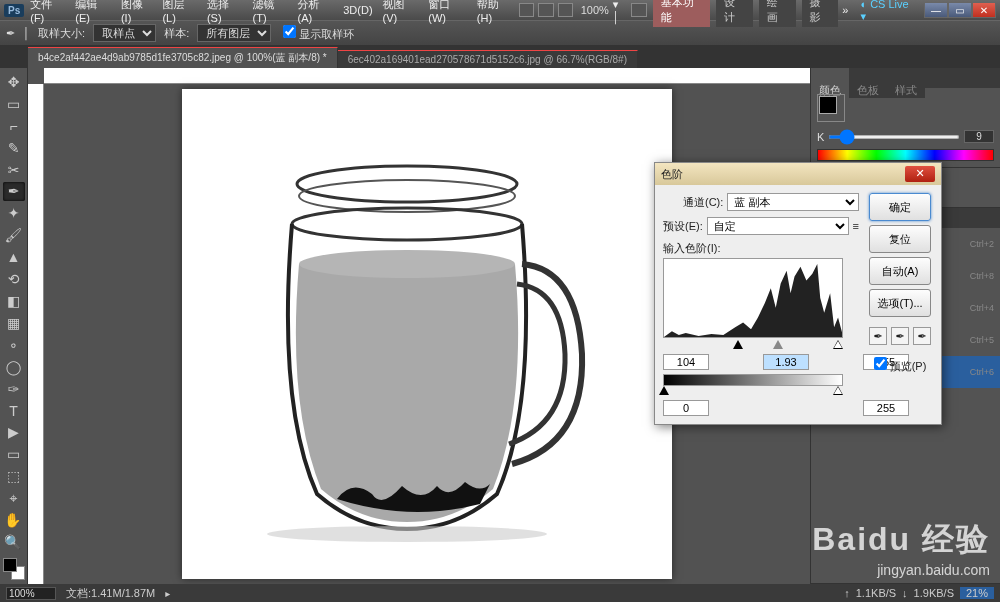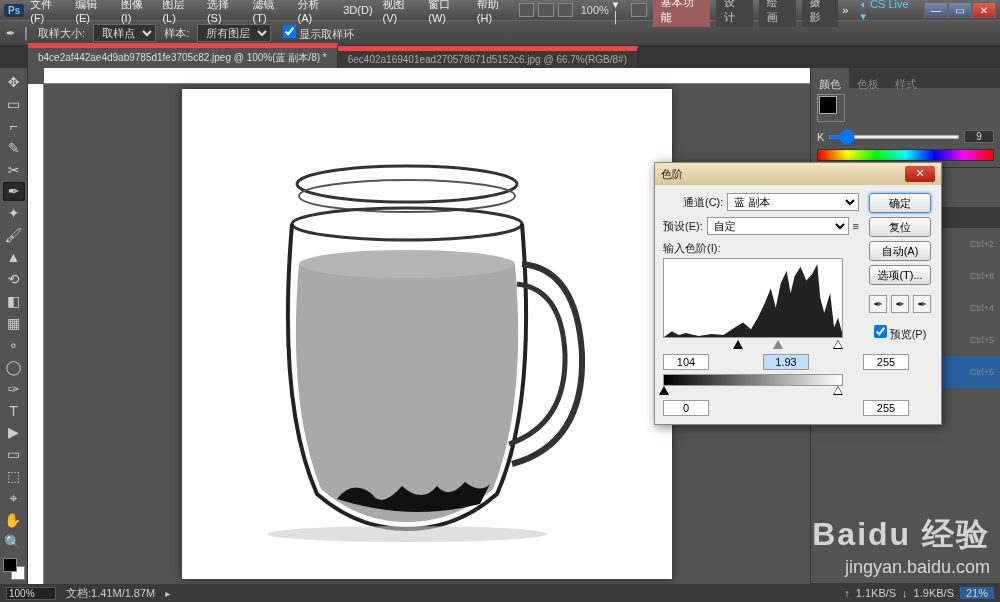--- a/index.html
+++ b/index.html
@@ -14,39 +14,39 @@
 .workspace-btn.active{background:#9d5d5d;color:#fff}
 .cslive{color:#5ad0ff;margin-left:8px}
 .win-btns{display:flex;gap:0;margin-left:6px}
 .win-btn{width:24px;height:16px;border:1px solid #666;background:linear-gradient(#7a8aaa,#4a5a7a);color:#fff;display:flex;align-items:center;justify-content:center;font-size:10px}
 .win-btn.close{background:linear-gradient(#e06050,#c03020)}
 .options-bar{height:26px;background:linear-gradient(#555,#444);display:flex;align-items:center;color:#ddd;padding:0 6px;gap:8px;border-top:1px solid #666;border-bottom:1px solid #333}
 .opt-label{color:#ddd}
 .opt-select{background:#333;color:#ddd;border:1px solid #666;padding:1px 4px;height:18px}
 .opt-checkbox{margin-left:4px}
 .tabs-bar{height:22px;background:#333;display:flex;align-items:flex-end;padding-left:28px;gap:0}
-.doc-tab{background:#525252;color:#ddd;padding:3px 10px;font-size:10px;border-top:5px solid #ef4444;border-right:1px solid #333;white-space:nowrap}
+.doc-tab{background:#525252;color:#ddd;padding:3px 10px;font-size:10px;border-top:1px solid #ef4444;border-right:1px solid #333;white-space:nowrap}
 .doc-tab.inactive{background:#3a3a3a;color:#aaa}
 .main-area{position:absolute;top:68px;left:0;right:0;bottom:18px;display:flex}
 .toolbox{width:28px;background:#535353;border-right:1px solid #333;padding:4px 2px;display:flex;flex-direction:column;gap:2px;align-items:center}
 .tool{width:22px;height:20px;display:flex;align-items:center;justify-content:center;color:#ccc;font-size:14px;cursor:pointer;border-radius:2px}
 .tool.active{background:#2a2a2a;box-shadow:inset 0 0 3px #000}
 .fg-bg{width:22px;height:22px;position:relative;margin-top:4px}
 .fg-bg .fg{width:14px;height:14px;background:#000;border:1px solid #888;position:absolute;top:0;left:0}
 .fg-bg .bg{width:14px;height:14px;background:#fff;border:1px solid #888;position:absolute;bottom:0;right:0}
 .canvas-area{flex:1;background:#525252;position:relative;overflow:hidden}
 .ruler-h{position:absolute;top:0;left:16px;right:0;height:16px;background:#fff;border-bottom:1px solid #888}
 .ruler-v{position:absolute;top:16px;left:0;bottom:0;width:16px;background:#fff;border-right:1px solid #888}
 .canvas-wrap{position:absolute;top:16px;left:16px;right:0;bottom:0;display:flex;align-items:center;justify-content:center}
 .canvas{width:490px;height:490px;background:#fff;box-shadow:0 0 8px rgba(0,0,0,.5);display:flex;align-items:center;justify-content:center}
 .cup-svg{width:420px;height:420px}
 .right-panels{width:190px;background:#535353;border-left:1px solid #333;display:flex;flex-direction:column}
 .panel-group{border-bottom:1px solid #333}
 .panel-tabs{height:20px;background:#3a3a3a;display:flex;color:#ccc;font-size:10px}
-.panel-tab{padding:9px 8px;background:#535353}
+.panel-tab{padding:15px 8px;background:#535353}
 .panel-tab.inactive{background:#3a3a3a;color:#888}
 .panel-body{padding:6px;color:#ddd}
 .color-swatch{width:28px;height:28px;border:1px solid #888;display:inline-block}
 .color-swatch .inner-fg{width:18px;height:18px;background:#000;border:1px solid #aaa;margin:1px}
 .slider-row{display:flex;align-items:center;gap:4px;margin-top:6px}
 .slider-row input[type=range]{flex:1;height:4px}
 .slider-row .val{width:30px;background:#333;border:1px solid #666;color:#ddd;text-align:center;font-size:10px}
 .hue-bar{height:12px;margin-top:6px;background:linear-gradient(90deg,red,yellow,lime,cyan,blue,magenta,red);border:1px solid #333}
 .channels-panel{flex:1;overflow:auto}
 .channel-row{display:flex;align-items:center;padding:4px 6px;gap:6px;color:#ddd;font-size:10px}
@@ -73,28 +73,28 @@
 .tri{position:absolute;top:0;width:0;height:0;border-left:5px solid transparent;border-right:5px solid transparent}
 .tri.black{border-bottom:9px solid #000}
 .tri.gray{border-bottom:9px solid #888}
 .tri.white{border-bottom:9px solid #000;filter:drop-shadow(0 0 0 #fff)}
 .tri.white::after{content:"";position:absolute;left:-4px;top:1px;border-left:4px solid transparent;border-right:4px solid transparent;border-bottom:7px solid #fff}
 .input-row{display:flex;gap:4px;margin-top:4px;width:180px}
 .lv-input{width:46px;border:1px solid #999;text-align:center;font-size:11px;height:16px}
 .lv-input.mid{background:#bde0ff}
 .lv-input.spacer{border:none;flex:1;visibility:hidden}
 .output-grad{width:180px;height:12px;background:linear-gradient(90deg,#000,#fff);border:1px solid #999;margin-top:4px}
-.dlg-btn{width:62px;height:20px;background:linear-gradient(#fdfdfd,#e0e0e0);border:1px solid #888;border-radius:3px;cursor:pointer;font-size:11px}
+.dlg-btn{width:62px;height:28px;background:linear-gradient(#fdfdfd,#e0e0e0);border:1px solid #888;border-radius:3px;cursor:pointer;font-size:11px}
 .dlg-btn.primary{border:1px solid #4a8ad0;box-shadow:0 0 3px #4a8ad0}
 .eyedroppers{display:flex;gap:4px;margin-top:6px}
 .eyedrop{width:18px;height:18px;border:1px solid #999;background:#f4f4f4;font-size:11px;text-align:center;line-height:16px}
 .preview-chk{margin-top:8px;font-size:11px}
 .watermark{position:absolute;right:10px;bottom:24px;color:rgba(255,255,255,.75);text-align:right;font-family:Arial;pointer-events:none}
 .watermark .big{font-size:32px;font-weight:bold;letter-spacing:2px}
-.watermark .small{font-size:18px}
+.watermark .small{font-size:14px}
 </style>
 </head>
 <body>
 
 <div class="top-menu">
   <span class="ps-logo">Ps</span>
   <span class="menu-item">文件(F)</span>
   <span class="menu-item">编辑(E)</span>
   <span class="menu-item">图像(I)</span>
   <span class="menu-item">图层(L)</span>

